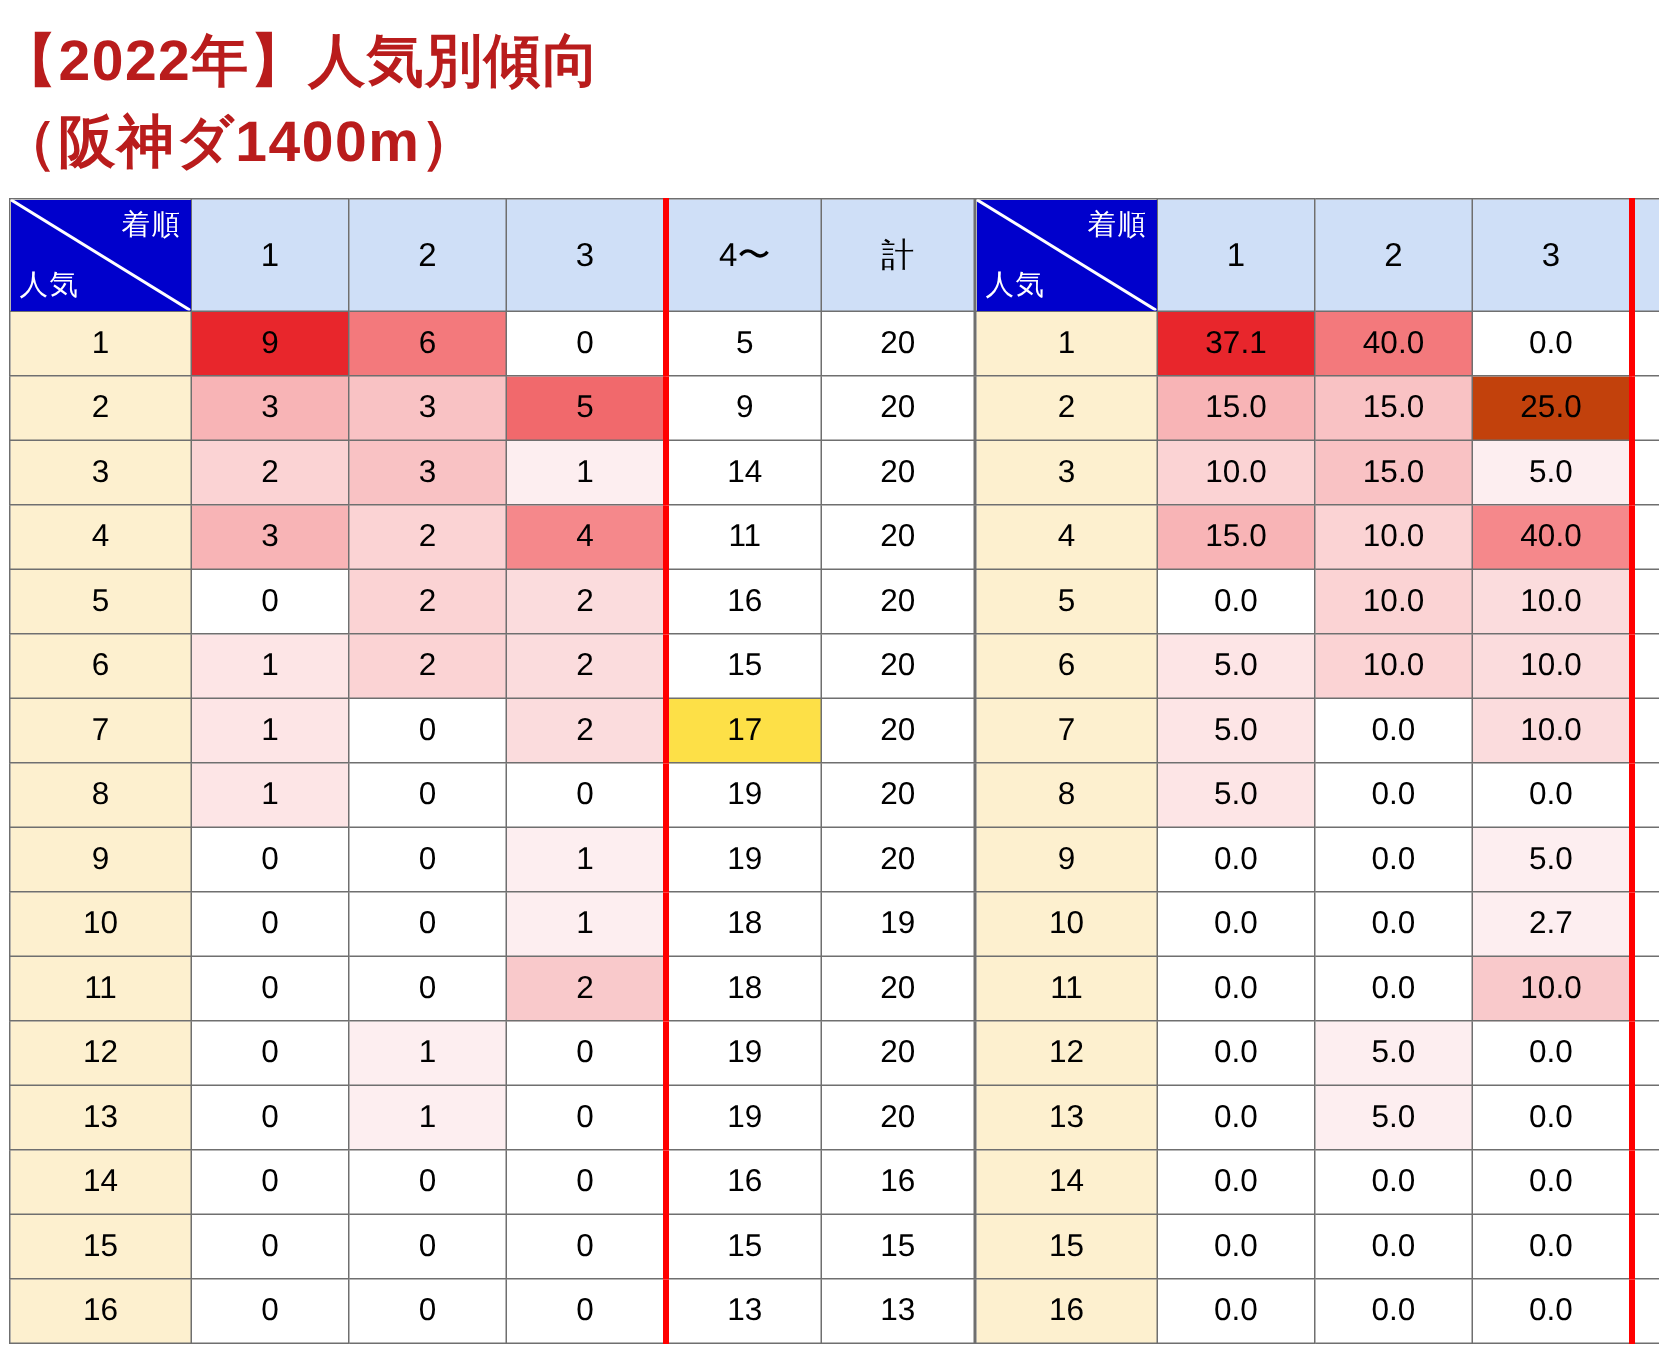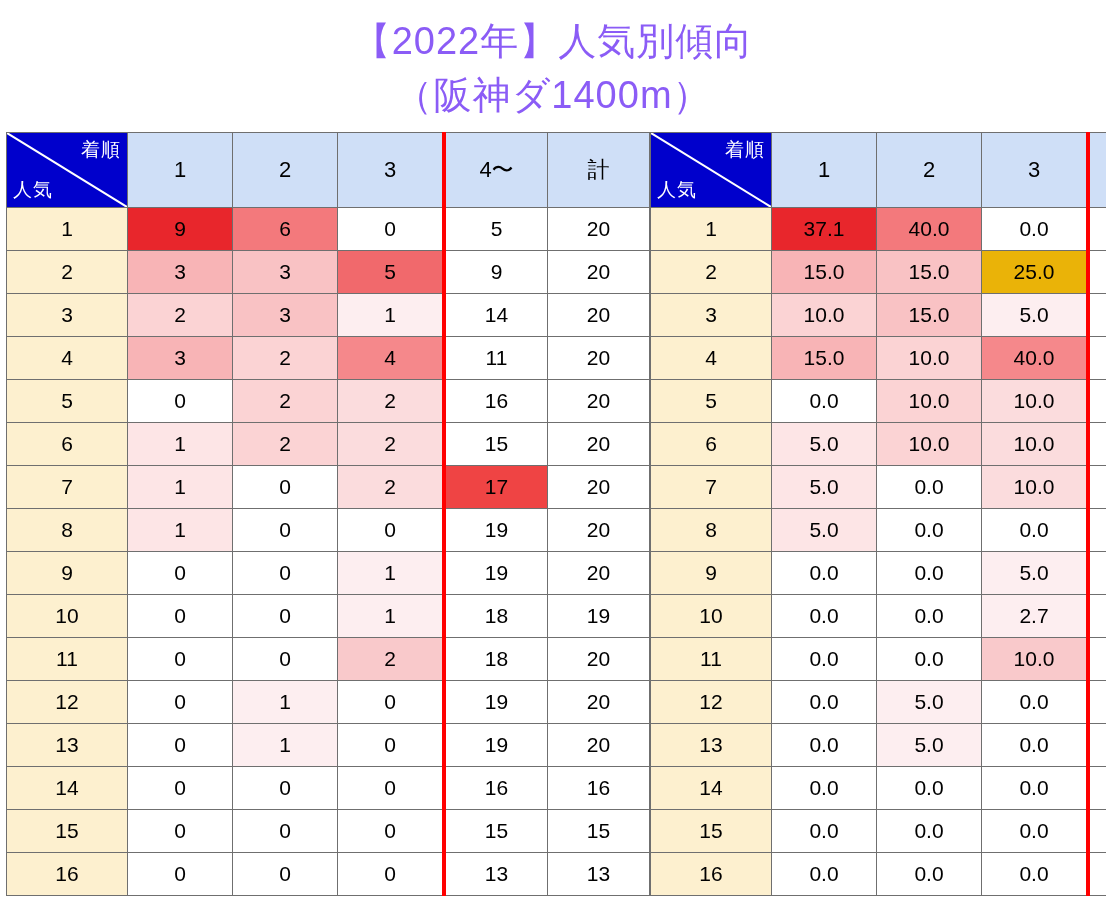--- a/index.html
+++ b/index.html
@@ -3,23 +3,23 @@
 <meta charset="utf-8">
 <style>
   html,body{margin:0;padding:0;}
   body{
     width:1106px;height:914px;
     background:#ffffff;
     font-family:"Liberation Sans", sans-serif;
     overflow:hidden;
   }
   .title-block{
-    text-align:center;
-    color:#8b5cf6;
-    font-weight:normal;
+    text-align:left;
+    color:#b91c1c;
+    font-weight:bold;
     padding-top:14px;
   }
   .title-line{
     font-size:38px;
     line-height:54px;
     letter-spacing:1px;
   }
   .tables-wrap{
     display:flex;
     justify-content:space-between;
@@ -159,21 +159,21 @@
           <td class="c2" style="background: rgb(251, 211, 212);">2</td>
           <td class="c3" style="background: rgb(251, 220, 221);">2</td>
           <td class="c4 sep" style="background: rgb(255, 255, 255);">15</td>
           <td class="c5" style="background: rgb(255, 255, 255);">20</td>
         </tr>
         <tr>
           <td class="rank">7</td>
           <td class="c1" style="background: rgb(253, 229, 230);">1</td>
           <td class="c2" style="background: rgb(255, 255, 255);">0</td>
           <td class="c3" style="background: rgb(251, 220, 221);">2</td>
-          <td class="c4 sep" style="background: #ef4444;">17</td>
+          <td class="c4 sep" style="background: #fde047;">17</td>
           <td class="c5" style="background: rgb(255, 255, 255);">20</td>
         </tr>
         <tr>
           <td class="rank">8</td>
           <td class="c1" style="background: rgb(253, 229, 230);">1</td>
           <td class="c2" style="background: rgb(255, 255, 255);">0</td>
           <td class="c3" style="background: rgb(255, 255, 255);">0</td>
           <td class="c4 sep" style="background: rgb(255, 255, 255);">19</td>
           <td class="c5" style="background: rgb(255, 255, 255);">20</td>
         </tr>
@@ -266,21 +266,21 @@
           <td class="rank">1</td>
           <td class="c1" style="background: rgb(232, 38, 44);">37.1</td>
           <td class="c2" style="background: rgb(243, 121, 124);">40.0</td>
           <td class="c3" style="background: rgb(255, 255, 255);">0.0</td>
           <td class="c4 sep" style="background: rgb(255, 255, 255);">25.0</td>
         </tr>
         <tr>
           <td class="rank">2</td>
           <td class="c1" style="background: rgb(248, 180, 182);">15.0</td>
           <td class="c2" style="background: rgb(249, 194, 196);">15.0</td>
-          <td class="c3" style="background: #eab308;">25.0</td>
+          <td class="c3" style="background: #c2410c;">25.0</td>
           <td class="c4 sep" style="background: rgb(255, 255, 255);">45.0</td>
         </tr>
         <tr>
           <td class="rank">3</td>
           <td class="c1" style="background: rgb(251, 211, 212);">10.0</td>
           <td class="c2" style="background: rgb(249, 194, 196);">15.0</td>
           <td class="c3" style="background: rgb(253, 238, 240);">5.0</td>
           <td class="c4 sep" style="background: rgb(255, 255, 255);">70.0</td>
         </tr>
         <tr>

